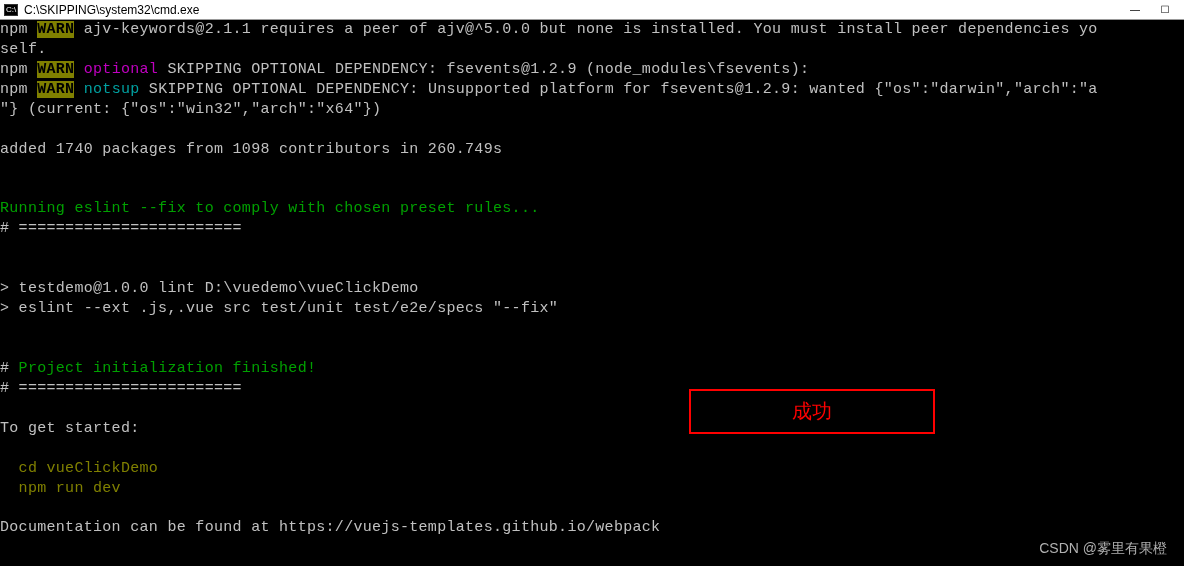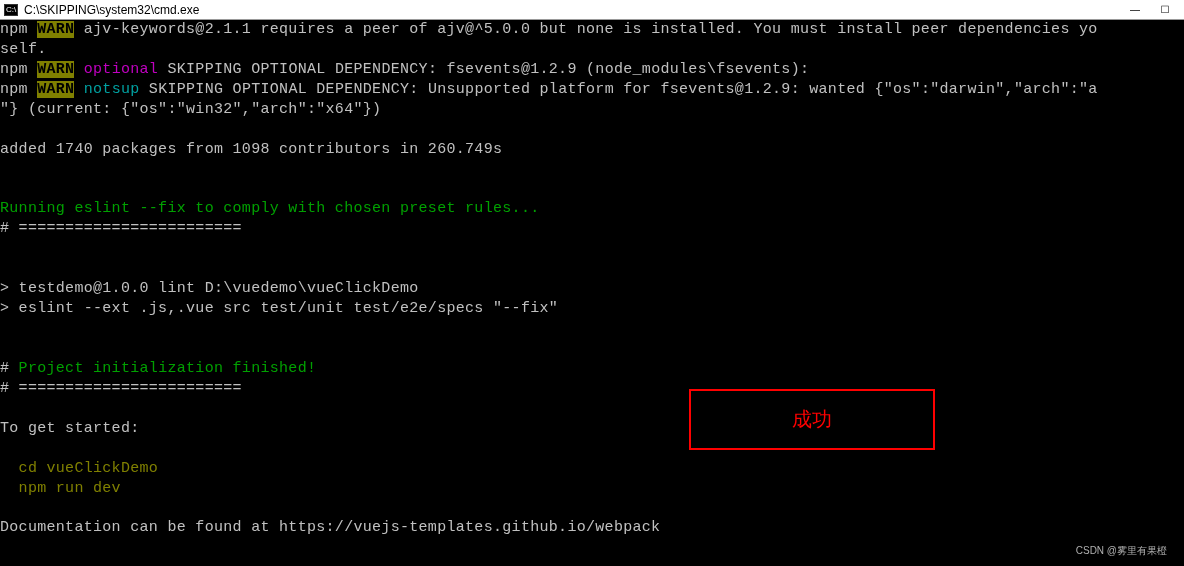--- a/index.html
+++ b/index.html
@@ -69,37 +69,37 @@
     .c-cyan { color: #00a0a0; }
     .c-green { color: #00a000; }
     .c-yellow { color: #808000; }
     .c-white { color: #c0c0c0; }
     
     .annotation-box {
       position: absolute;
       left: 689px;
       top: 389px;
       width: 246px;
-      height: 61px;
+      height: 45px;
       border: 2px solid #ff0000;
       display: flex;
       align-items: center;
       justify-content: center;
       color: #ff0000;
       font-size: 20px;
       font-family: "Microsoft YaHei", sans-serif;
       pointer-events: none;
       background: transparent;
     }
     .watermark {
       position: absolute;
       right: 17px;
       bottom: 8px;
       color: #b0b0b0;
-      font-size: 10px;
+      font-size: 14px;
       font-family: "Microsoft YaHei", Arial, sans-serif;
       pointer-events: none;
     }
   </style>
 </head>
 <body>
 
 <div class="title-bar">
   <span class="cmd-icon">C:\</span>
   <span>C:\SKIPPING\system32\cmd.exe</span>

